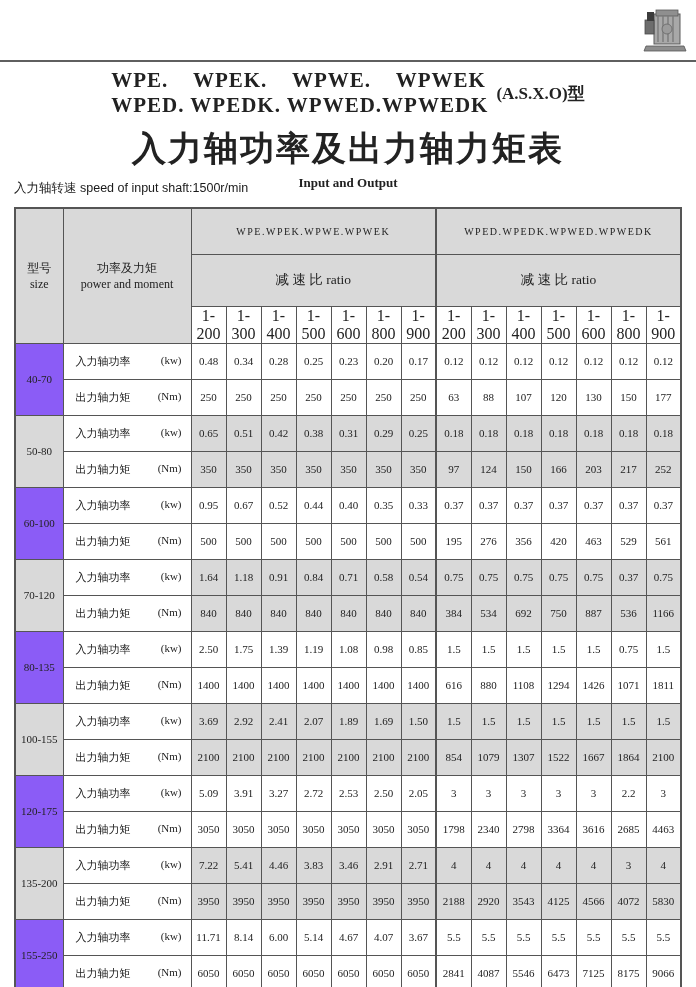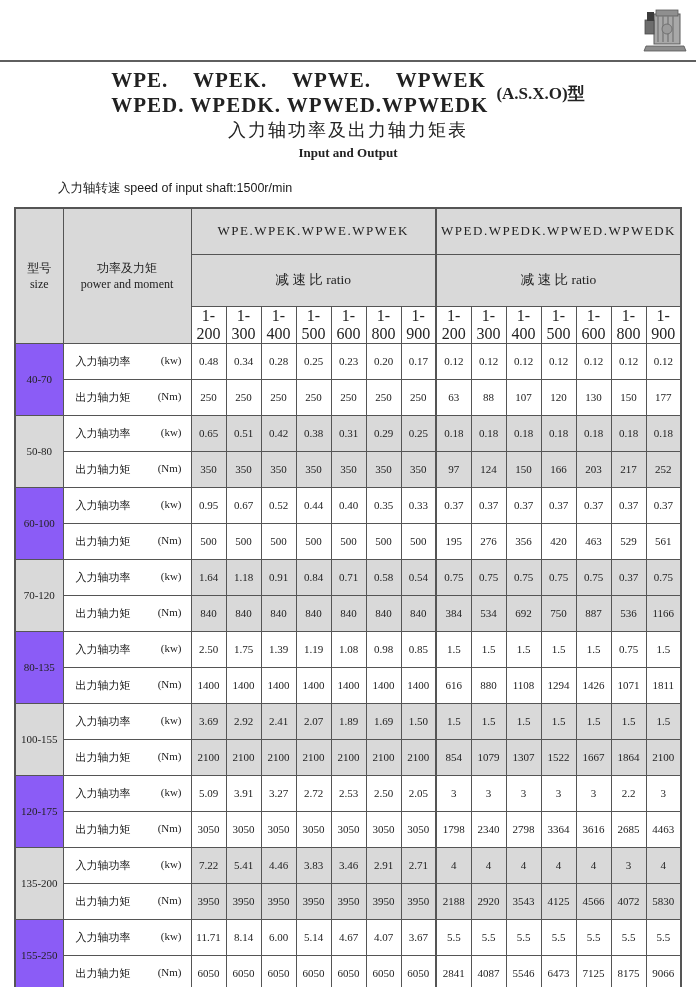--- a/index.html
+++ b/index.html
@@ -7,37 +7,37 @@
     width:696px;height:987px;position:relative;background:#ffffff;
     font-family:"Liberation Serif", serif;color:#222;overflow:hidden;
   }
   .photo{position:absolute;top:6px;right:8px;width:54px;height:48px;}
   .rule{position:absolute;top:60px;left:0;width:696px;height:2px;background:#5f5f5f;}
   .title-block{position:absolute;top:68px;left:0;width:696px;text-align:center;}
   .model-wrap{display:flex;justify-content:center;align-items:center;gap:8px;}
   .model-lines{text-align:left;}
   .model-line{font-weight:bold;font-size:21px;letter-spacing:1px;line-height:25px;white-space:pre;}
   .model-suffix{font-weight:bold;font-size:17px;}
-  .cn-title{font-weight:normal;font-size:18px;letter-spacing:2px;margin-top:0;}
+  .cn-title{font-weight:bold;font-size:34px;letter-spacing:2px;margin-top:8px;}
   .en-title{font-weight:bold;font-size:13px;margin-top:3px;}
-  .speed-note{position:absolute;left:14px;top:180px;font-size:12.5px;font-family:"Liberation Sans", sans-serif;color:#1a1a1a;margin-left:44px;}
+  .speed-note{position:absolute;left:14px;top:180px;font-size:12.5px;font-family:"Liberation Sans", sans-serif;color:#1a1a1a;}
   table.spec{
     position:absolute;left:14px;top:207px;width:668px;
     border-collapse:collapse;table-layout:fixed;
     font-family:"Liberation Serif", serif;
   }
   table.spec td, table.spec th{border:1px solid #555;padding:0;text-align:center;vertical-align:middle;font-weight:normal;}
   table.spec{border:2px solid #555;}
   .head{background:#d9d9d9;}
   .row1{height:46px;}
   .row2{height:52px;}
   .row3{height:34px;}
   .size-head{font-size:12px;line-height:16px;}
   .power-head{font-size:12px;line-height:16px;}
-  .group-head{font-size:13px;letter-spacing:1.5px;}
+  .group-head{font-size:10px;letter-spacing:1.5px;}
   .ratio-head{font-size:13.5px;}
   .ratio-cell{font-size:16px;height:34px;background:#ffffff;}
   .size-cell{font-size:11px;background:#8b5cf6;}
   .label-cell{background:#ffffff;height:35px;}
   .label-inner{display:flex;justify-content:space-between;align-items:flex-start;padding:0 9px 0 12px;font-size:11px;}
   .value-cell{font-size:11px;background:#ffffff;height:35px;}
   .shaded{background:#d9d9d9 !important;}
   .divider{border-left:2px solid #555 !important;}
 </style>
 </head>

